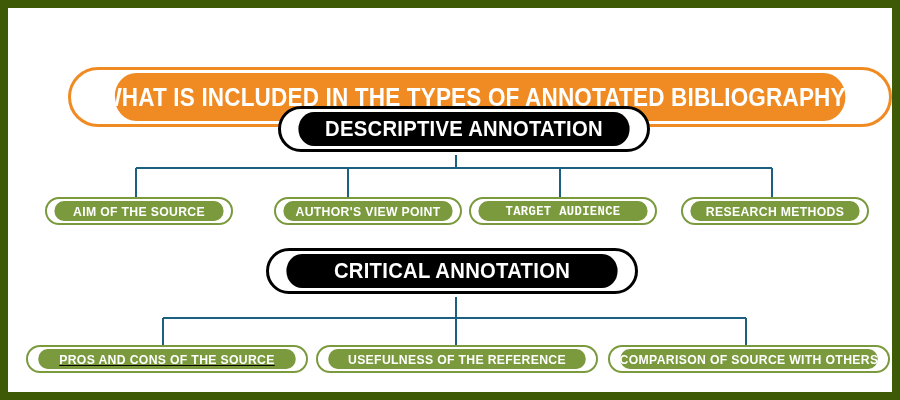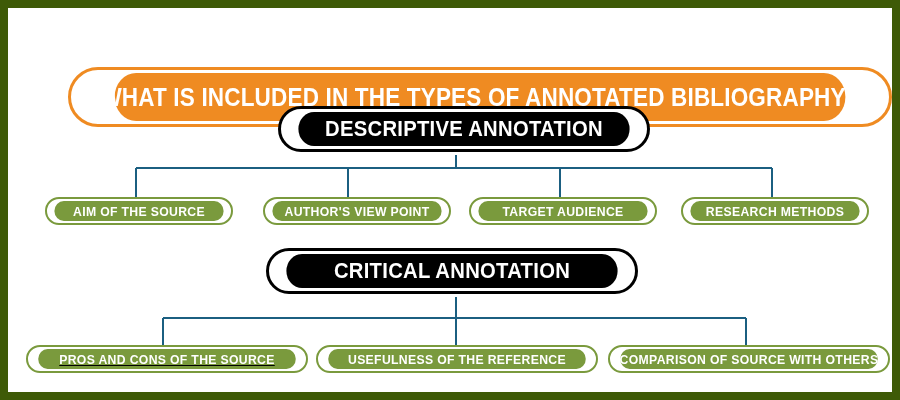--- a/index.html
+++ b/index.html
@@ -95,22 +95,22 @@
     padding:2px;
   }
   .pill-green .inner{
     background:#7a9a3d;
     font-size:13px;
     letter-spacing:.35px;
     transform:scaleX(.94);
   }
 
   .g1{ left:37px;  top:189px; width:188px; }
-  .g2{ left:255px; top:189px; width:188px; }
-  .g3{ left:461px; top:189px; width:188px; }
+  .g2{ left:266px; top:189px; width:188px; }
+  .g3{ left:461px; top:189px; width:188px;font-family:Liberation Mono, monospace; }
   .g4{ left:673px; top:189px; width:188px; }
 
   .b1{ left:18px;  top:337px; width:282px;text-decoration:underline; }
   .b2{ left:308px; top:337px; width:282px; }
   .b3{ left:600px; top:337px; width:282px; }
 </style>
 </head>
 <body>
 
 <div class="canvas">

